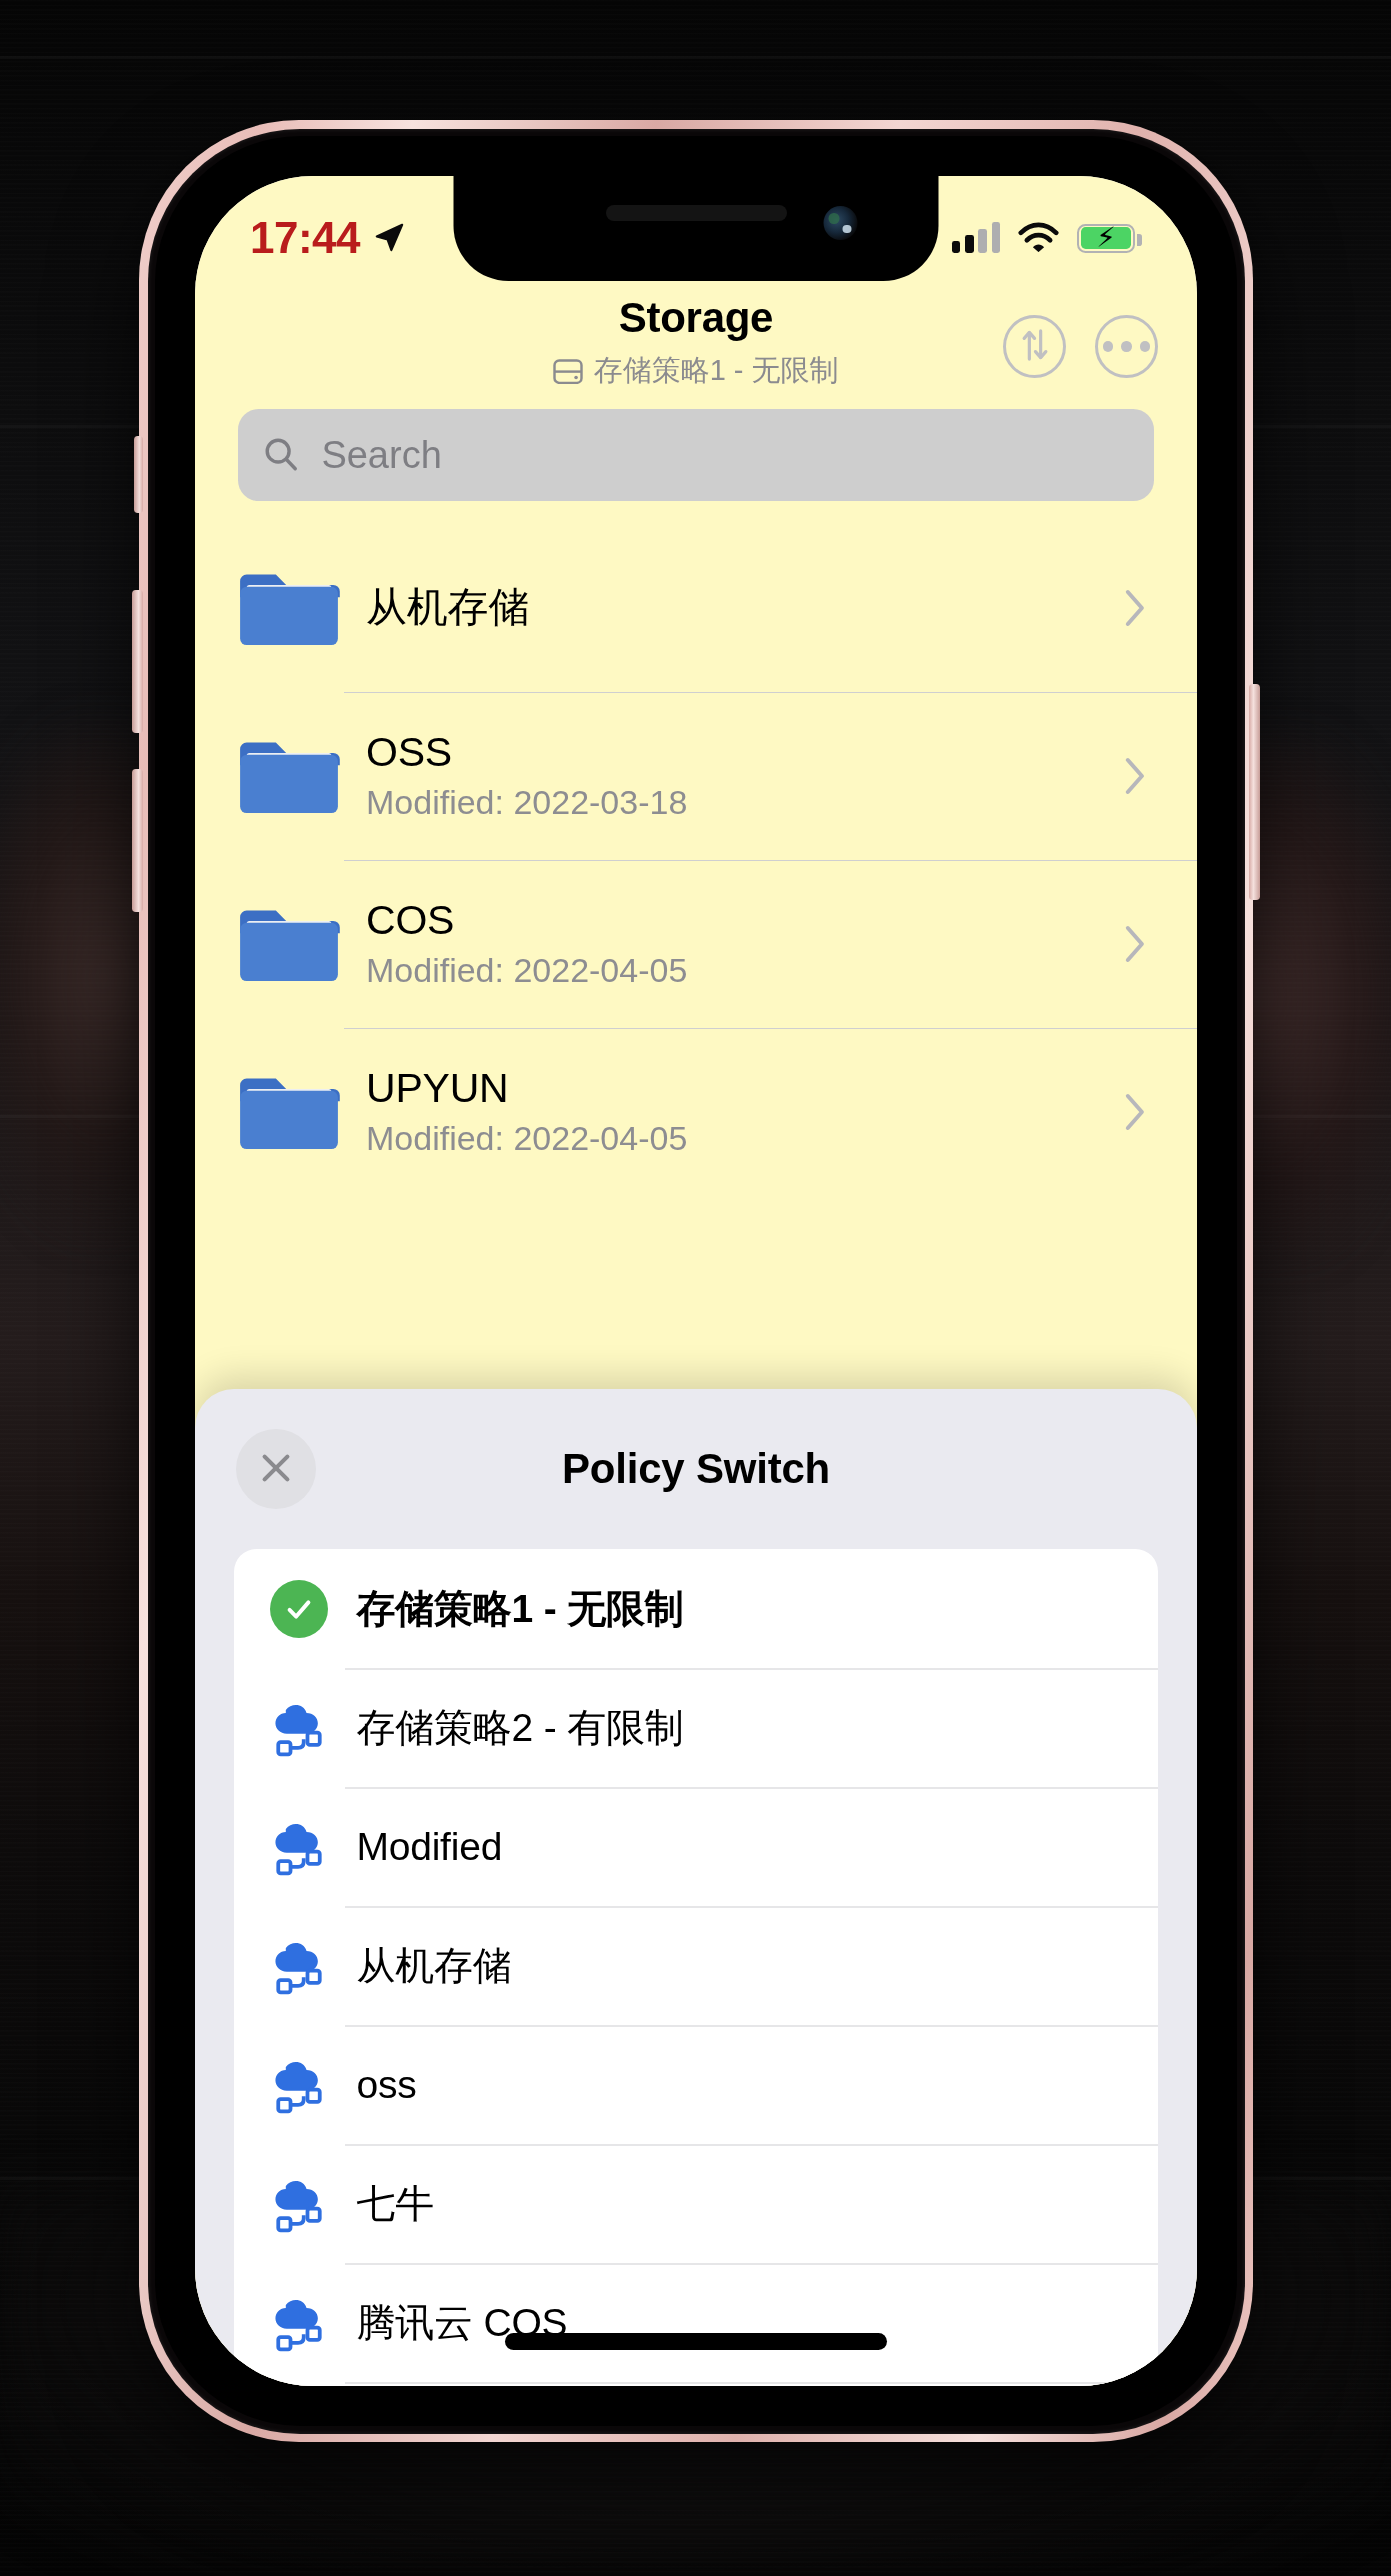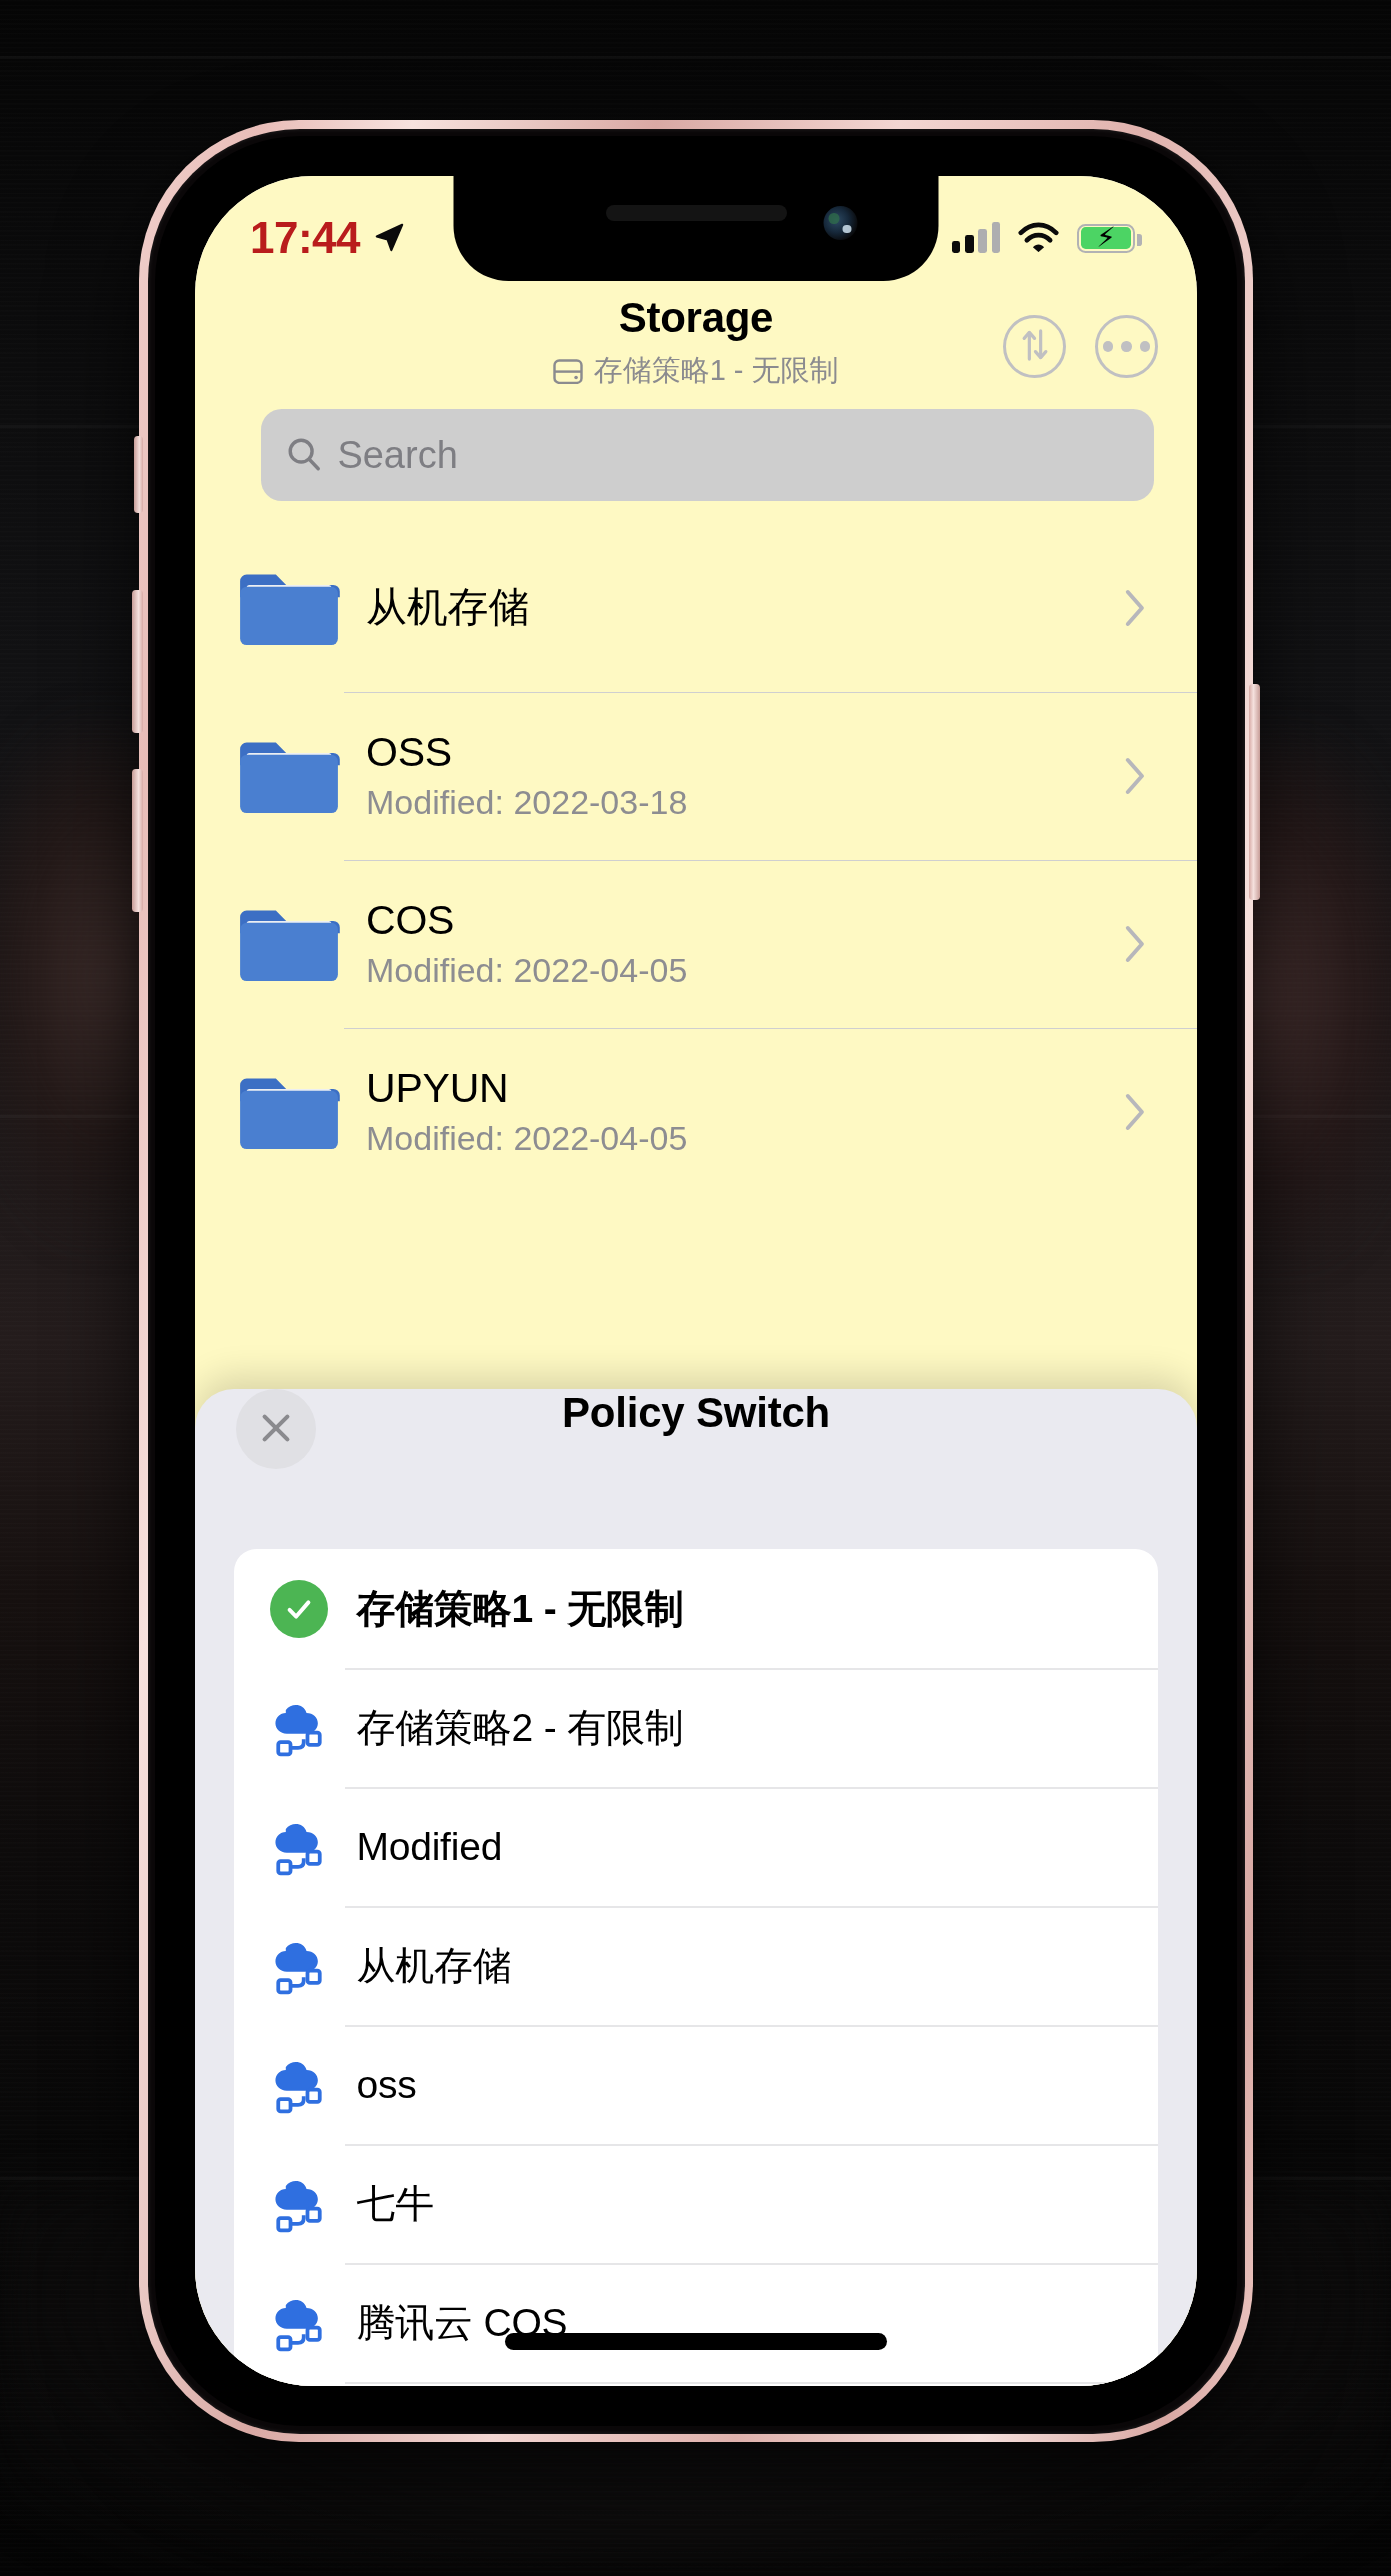--- a/index.html
+++ b/index.html
@@ -185,21 +185,21 @@
     border:3.3px solid #c0c0c2;
     display:flex; align-items:center; justify-content:center;
   }
   .dots { display:flex; gap:8.5px; }
   .dots i { width:10.3px; height:10.3px; border-radius:50%; background:#c0c0c2; display:block; }
 
   
   .search-wrap { padding:0 43px 22.6px; flex:none; }
   .search {
     height:92px; border-radius:20.7px; background:#cecece;
-    display:flex; align-items:center; gap:14px; padding:0 24.4px;margin-left:23px;
+    display:flex; align-items:center; gap:21px; padding:0 24.4px;
   }
   .search-ph { font-size:38px; color:#7e7e83; }
 
   
   .list { flex:1; overflow:hidden; }
   .row {
     display:flex; align-items:center; gap:26px;
     padding:0 38px 0 43px; height:168px;
     position:relative;
   }
@@ -219,21 +219,21 @@
   .sheet {
     position:absolute; left:0; right:0; bottom:0; top:1213px;
     background:#eaeaf0;
     border-top-left-radius:39px; border-top-right-radius:39px;
     box-shadow:0 -13px 34px rgba(0,0,0,0.14);
     z-index:20;
     display:flex; flex-direction:column;
   }
   .sheet-head {
     height:160px; flex:none;
-    display:flex; 
+    display:flex; align-items:center;
     padding:0 41px;
     position:relative;
   }
   .close-btn {
     width:80px; height:80px; border-radius:50%;
     background:#e0e0e4;
     display:flex; align-items:center; justify-content:center;
   }
   .sheet-title {
     position:absolute; left:0; right:0; text-align:center;

